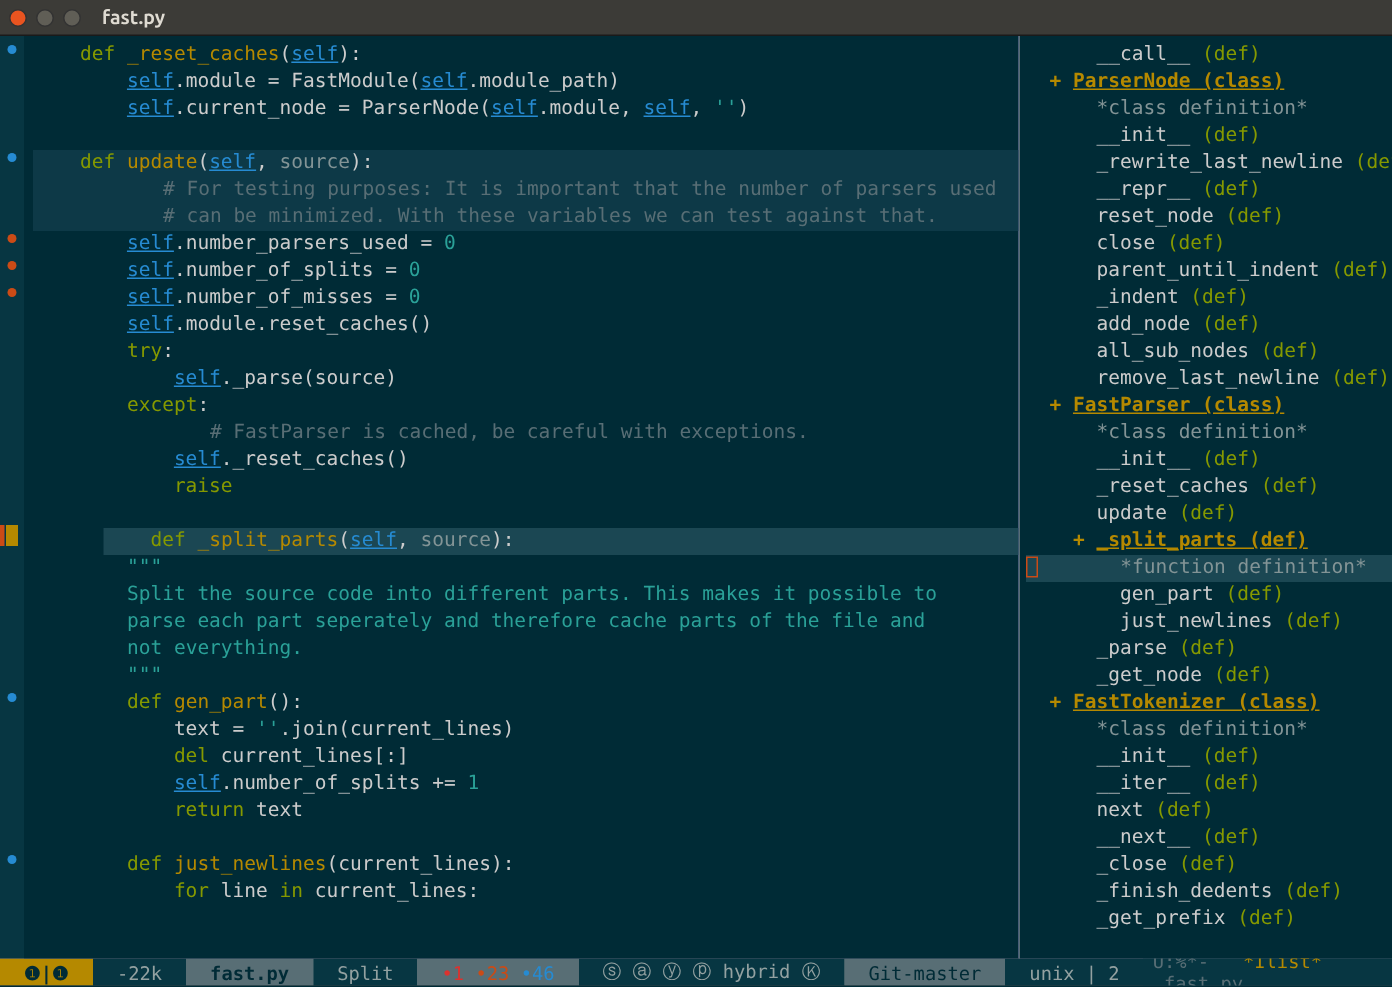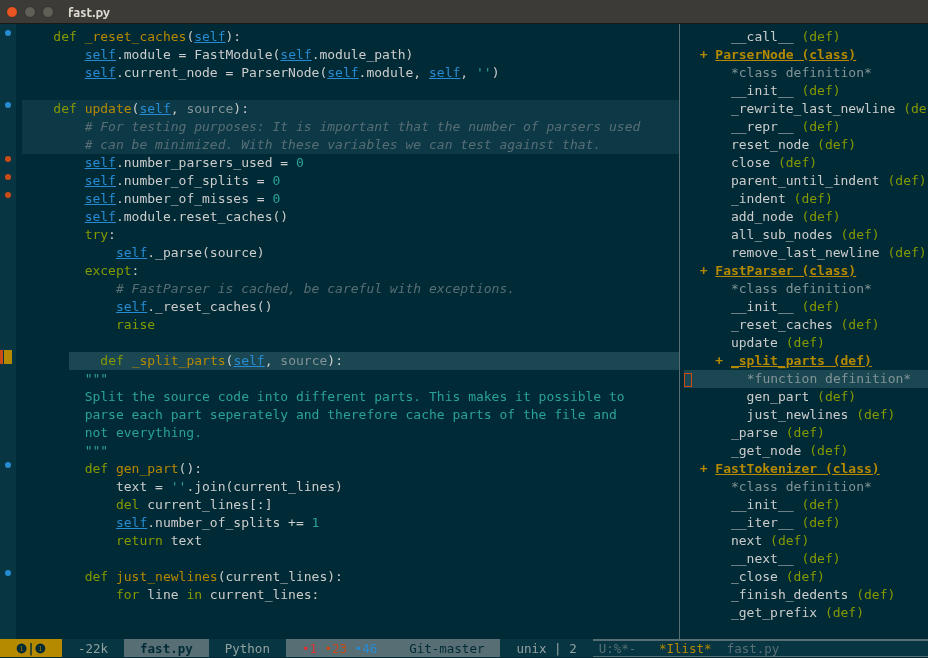--- a/index.html
+++ b/index.html
@@ -25,21 +25,21 @@
 .line{height:18px;}
 .hl-line{background:#0d3947;}
 .hl-cursor{background:#1b4753;margin-left:47px;}
 
 
 .kw{color:#859900;} 
 .fn{color:#b58900;} 
 .self{color:#268bd2;text-decoration:underline;}
 .str{color:#2aa198;}
 .num{color:#2aa198;}
-.cmt{color:#586e75;font-style:italic;}
+.cmt{color:#586e75;margin-left:24px;}
 .doc{color:#2aa198;}
 .param{color:#839496;}
 
 .divider { width:1px; background:#586e75; }
 
 .outline { width:248px; background:#002b36; padding:4px 0 12px 4px; line-height:18px; overflow:hidden; white-space:pre; }
 .out-line{height:18px;}
 .out-class{color:#b58900;text-decoration:underline;font-weight:bold;}
 .out-def{color:#859900;}
 .out-star{color:#839496;}
@@ -127,26 +127,27 @@
     </div>
   <div class="code-pane" id="code"><div class="line">    <span class="kw">def</span> <span class="fn">_reset_caches</span>(<span class="self">self</span>):</div><div class="line">        <span class="self">self</span>.module = FastModule(<span class="self">self</span>.module_path)</div><div class="line">        <span class="self">self</span>.current_node = ParserNode(<span class="self">self</span>.module, <span class="self">self</span>, <span class="str">''</span>)</div><div class="line"></div><div class="line hl-line">    <span class="kw">def</span> <span class="fn">update</span>(<span class="self">self</span>, <span class="param">source</span>):</div><div class="line hl-line">        <span class="cmt"># For testing purposes: It is important that the number of parsers used</span></div><div class="line hl-line">        <span class="cmt"># can be minimized. With these variables we can test against that.</span></div><div class="line">        <span class="self">self</span>.number_parsers_used = <span class="num">0</span></div><div class="line">        <span class="self">self</span>.number_of_splits = <span class="num">0</span></div><div class="line">        <span class="self">self</span>.number_of_misses = <span class="num">0</span></div><div class="line">        <span class="self">self</span>.module.reset_caches()</div><div class="line">        <span class="kw">try</span>:</div><div class="line">            <span class="self">self</span>._parse(source)</div><div class="line">        <span class="kw">except</span>:</div><div class="line">            <span class="cmt"># FastParser is cached, be careful with exceptions.</span></div><div class="line">            <span class="self">self</span>._reset_caches()</div><div class="line">            <span class="kw">raise</span></div><div class="line"></div><div class="line hl-cursor">    <span class="kw">def</span> <span class="fn">_split_parts</span>(<span class="self">self</span>, <span class="param">source</span>):</div><div class="line">        <span class="doc">"""</span></div><div class="line">        <span class="doc">Split the source code into different parts. This makes it possible to</span></div><div class="line">        <span class="doc">parse each part seperately and therefore cache parts of the file and</span></div><div class="line">        <span class="doc">not everything.</span></div><div class="line">        <span class="doc">"""</span></div><div class="line">        <span class="kw">def</span> <span class="fn">gen_part</span>():</div><div class="line">            text = <span class="str">''</span>.join(current_lines)</div><div class="line">            <span class="kw">del</span> current_lines[:]</div><div class="line">            <span class="self">self</span>.number_of_splits += <span class="num">1</span></div><div class="line">            <span class="kw">return</span> text</div><div class="line"></div><div class="line">        <span class="kw">def</span> <span class="fn">just_newlines</span>(current_lines):</div><div class="line">            <span class="kw">for</span> line <span class="kw">in</span> current_lines:</div></div>
   <div class="divider"></div>
   <div class="outline" id="outline"><div class="out-line">      __call__ <span class="out-def">(def)</span></div><div class="out-line">  <span class="out-fold">+ </span><span class="out-class">ParserNode (class)</span></div><div class="out-line">      <span class="out-star">*class definition*</span></div><div class="out-line">      __init__ <span class="out-def">(def)</span></div><div class="out-line">      _rewrite_last_newline <span class="out-def">(def)</span></div><div class="out-line">      __repr__ <span class="out-def">(def)</span></div><div class="out-line">      reset_node <span class="out-def">(def)</span></div><div class="out-line">      close <span class="out-def">(def)</span></div><div class="out-line">      parent_until_indent <span class="out-def">(def)</span></div><div class="out-line">      _indent <span class="out-def">(def)</span></div><div class="out-line">      add_node <span class="out-def">(def)</span></div><div class="out-line">      all_sub_nodes <span class="out-def">(def)</span></div><div class="out-line">      remove_last_newline <span class="out-def">(def)</span></div><div class="out-line">  <span class="out-fold">+ </span><span class="out-class">FastParser (class)</span></div><div class="out-line">      <span class="out-star">*class definition*</span></div><div class="out-line">      __init__ <span class="out-def">(def)</span></div><div class="out-line">      _reset_caches <span class="out-def">(def)</span></div><div class="out-line">      update <span class="out-def">(def)</span></div><div class="out-line">    <span class="out-fold">+ </span><span class="out-class">_split_parts (def)</span></div><div class="out-line out-cursor"><span class="out-mark"></span>       <span class="out-star">*function definition*</span></div><div class="out-line">        gen_part <span class="out-def">(def)</span></div><div class="out-line">        just_newlines <span class="out-def">(def)</span></div><div class="out-line">      _parse <span class="out-def">(def)</span></div><div class="out-line">      _get_node <span class="out-def">(def)</span></div><div class="out-line">  <span class="out-fold">+ </span><span class="out-class">FastTokenizer (class)</span></div><div class="out-line">      <span class="out-star">*class definition*</span></div><div class="out-line">      __init__ <span class="out-def">(def)</span></div><div class="out-line">      __iter__ <span class="out-def">(def)</span></div><div class="out-line">      next <span class="out-def">(def)</span></div><div class="out-line">      __next__ <span class="out-def">(def)</span></div><div class="out-line">      _close <span class="out-def">(def)</span></div><div class="out-line">      _finish_dedents <span class="out-def">(def)</span></div><div class="out-line">      _get_prefix <span class="out-def">(def)</span></div></div>
 </div>
 
 <div class="modeline">
   <span class="ml-seg ml-yellow">❶|❶</span>
   <span class="ml-seg ml-dark">- <span>22k</span></span>
   <span class="ml-seg ml-grey ml-file">fast.py</span>
-  <span class="ml-seg ml-dark">Python</span>
+  <span class="ml-seg ml-dark">Split</span>
   <span class="ml-seg ml-grey">
     <span class="ml-red">•1</span>&nbsp;
     <span class="ml-orange">•23</span>&nbsp;
     <span class="ml-blue">•46</span>
   </span>
+  <span class="ml-seg ml-dark">ⓢ ⓐ ⓨ ⓟ hybrid Ⓚ</span>
   <span class="ml-seg ml-grey">Git-master</span>
   <span class="ml-seg ml-dark">unix | 2</span>
   <span class="ml-inactive">
     <span>U:%*-</span>&nbsp;&nbsp;
     <span class="ml-ilist">*Ilist*</span>
     <span>&nbsp;</span><span>fast.py</span>
   </span>
 </div>
 
 <div class="minibuffer"></div>

